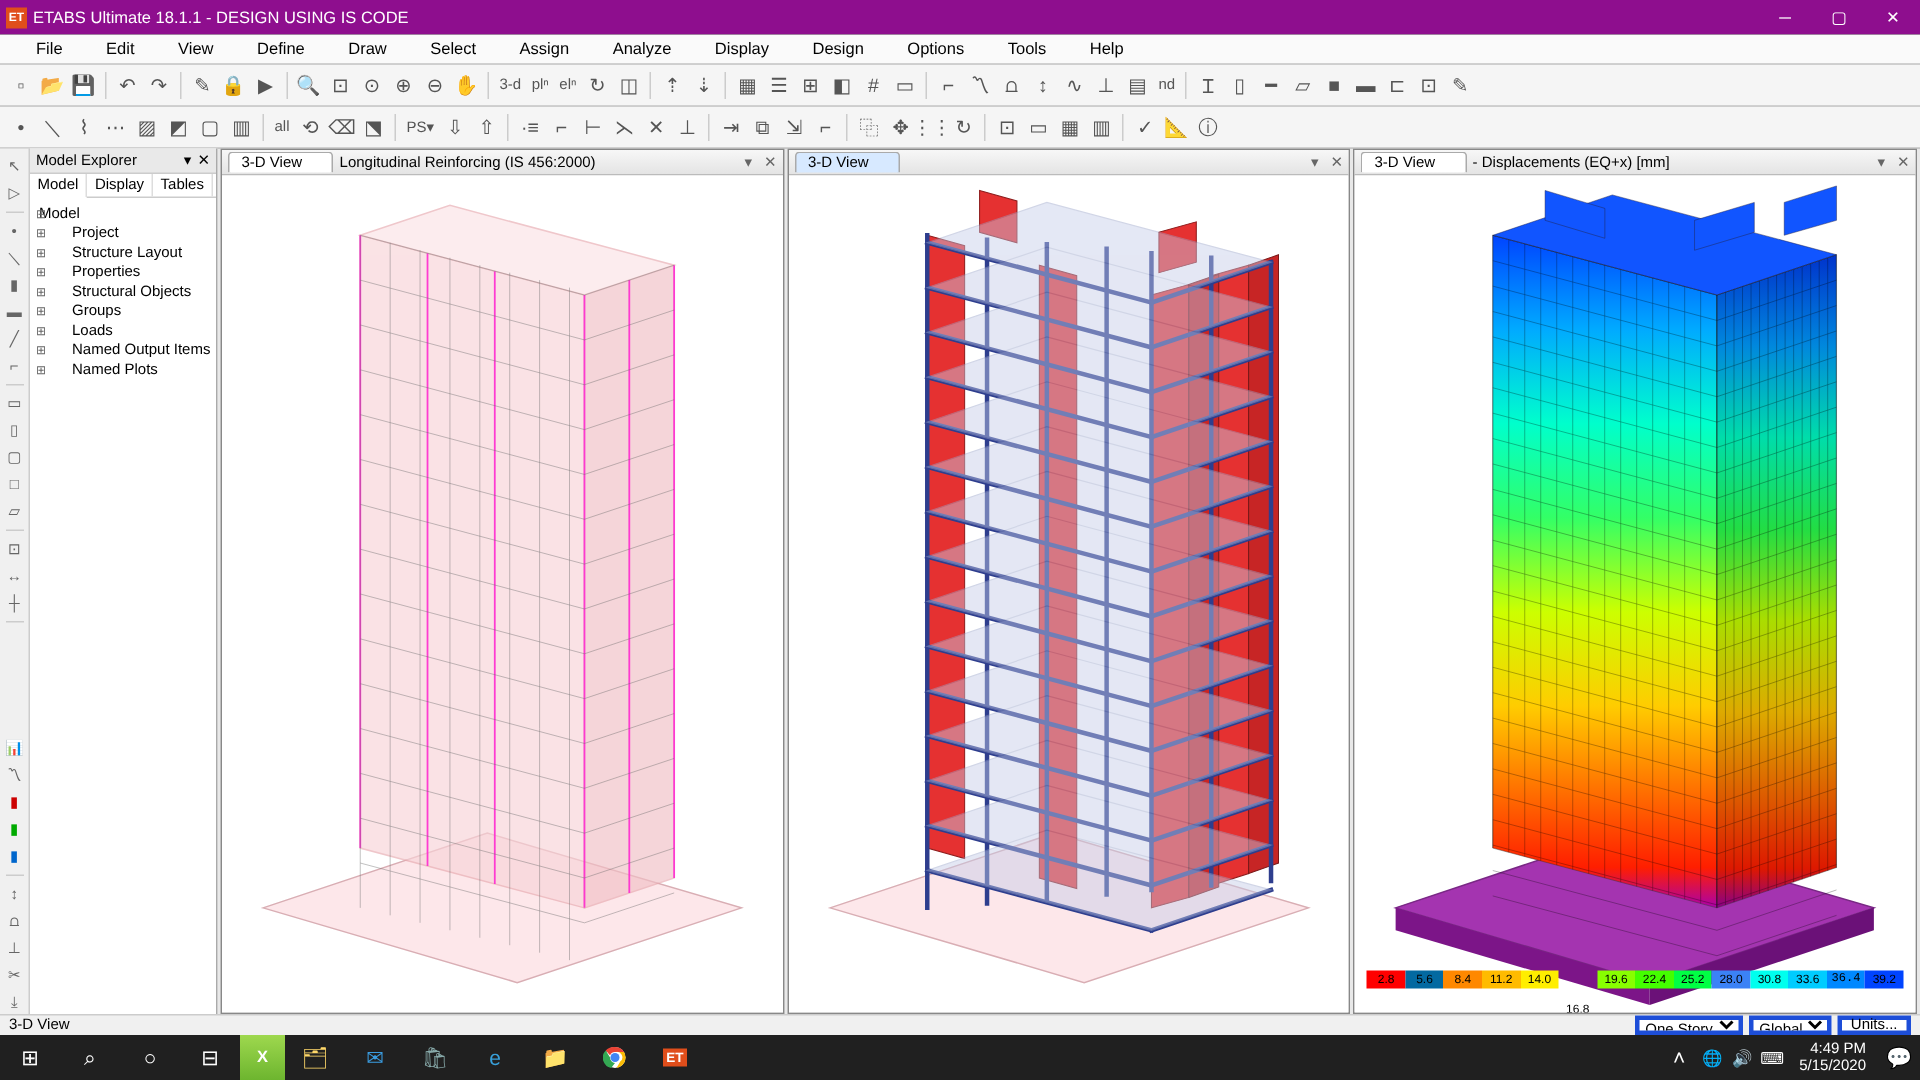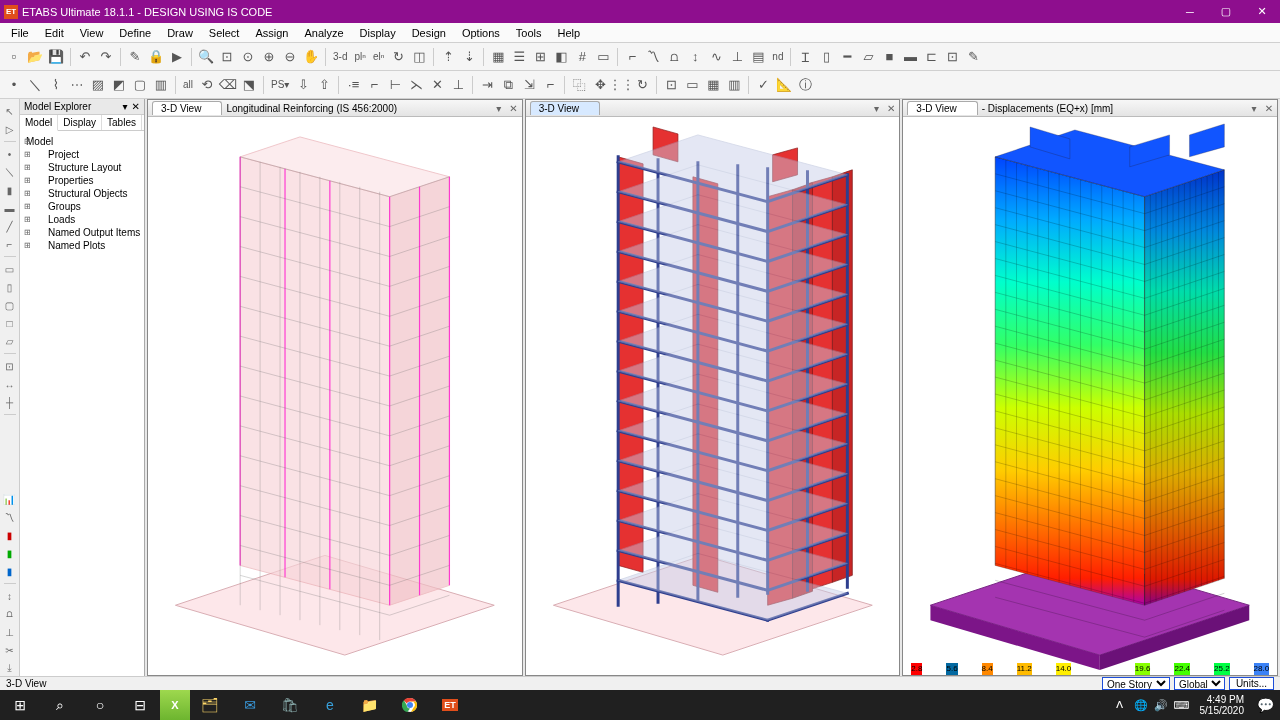--- a/index.html
+++ b/index.html
@@ -3,21 +3,21 @@
 <meta charset="utf-8">
 <style>
   * { margin:0; padding:0; box-sizing:border-box; font-family:"Segoe UI",Tahoma,sans-serif; }
   html,body { width:1280px; height:720px; overflow:hidden; background:#000; }
   .titlebar { height:23px; background:#8e0e8e; color:#fff; display:flex; align-items:center; font-size:11px; padding:0 0 0 4px; }
   .titlebar .appicon { width:14px; height:14px; background:#e04e1b; margin-right:4px; display:inline-flex; align-items:center; justify-content:center; color:#fff; font-size:8px; font-weight:bold;}
   .titlebar .spacer { flex:1; }
   .titlebar .winbtn { width:36px; height:23px; display:flex; align-items:center; justify-content:center; color:#fff; font-size:11px;}
   .titlebar .winbtn.close{background:transparent;}
   .menubar { height:20px; background:#fafafa; border-bottom:1px solid #d0d0d0; display:flex; align-items:center; font-size:11px; padding:0 4px; gap:2px;}
-  .menubar .menuitem { padding:2px 7px; }
+  .menubar .menuitem { padding:2px 7px;margin-left:13px; }
   .toolbar { height:28px; background:#f5f5f5; border-bottom:1px solid #d0d0d0; display:flex; align-items:center; padding:0 4px; gap:1px;}
   .toolbar .tbbtn { width:20px; height:20px; display:flex; align-items:center; justify-content:center; color:#555; font-size:13px; border-radius:2px;}
   .toolbar .sep { width:1px; height:18px; background:#ccc; margin:0 3px;}
   .toolbar .tbbtn.text{ width:auto; padding:0 3px; font-size:10px;}
   .workarea { height:calc(720px - 23px - 20px - 28px - 28px - 14px - 30px); display:flex; background:#e8e8e8;}
   .lefttools { width:20px; background:#f0f0f0; border-right:1px solid #ccc; display:flex; flex-direction:column; align-items:center; padding-top:4px; gap:2px;}
   .lefttools .lt { width:16px; height:16px; font-size:10px; color:#666; display:flex; align-items:center; justify-content:center;}
   .lefttools .ltsep { width:12px; height:1px; background:#ccc; margin:2px 0;}
   .explorer { width:125px; background:#fff; border-right:1px solid #aaa; display:flex; flex-direction:column; font-size:10px;}
   .explorer .paneltitle{ background:#e9e9e9; border-bottom:1px solid #ccc; padding:2px 4px; display:flex; align-items:center; justify-content:space-between;}
@@ -33,31 +33,31 @@
   .views { flex:1; display:flex; gap:2px; padding:0 2px;}
   .view { flex:1; background:#fff; border:1px solid #888; display:flex; flex-direction:column; position:relative; overflow:hidden;}
   .view .vtitle{ height:17px; background:linear-gradient(#f7f7f7,#e4e4e4); border-bottom:1px solid #bbb; font-size:10px; display:flex; align-items:center;}
   .view .vtab{ padding:1px 20px 1px 8px; border:1px solid #aaa; border-bottom:none; background:#fff; border-radius:3px 3px 0 0; margin-left:4px;}
   .view .vtab.active{ background:#d7e9ff; }
   .view .vtitle .vspacer{flex:1;}
   .view .vtitle .vclose{ padding:0 4px; color:#666;}
   .view .canvas{ flex:1; background:#fff; position:relative; display:flex; align-items:center; justify-content:center;}
   .statusbar { height:14px; background:#f0f0f0; border-top:1px solid #ccc; font-size:10px; padding:0 6px; display:flex; align-items:center;}
   .statusbar .statspacer{flex:1;}
-  .statusbar select, .statusbar .statbtn{ font-size:10px; height:13px; margin-left:4px; border:1px solid #1d4ed8; background:#fff;}
+  .statusbar select, .statusbar .statbtn{ font-size:10px; height:13px; margin-left:4px; border:3px solid #1d4ed8; background:#fff;}
   .statusbar .statbtn{ padding:0 6px; display:inline-flex; align-items:center;}
   .taskbar { height:30px; background:#202020; display:flex; align-items:center;}
   .taskbar .tb{ width:40px; height:30px; display:flex; align-items:center; justify-content:center; color:#fff; font-size:14px;}
   .taskbar .tbgreen{background:linear-gradient(#9ed84e,#6db52f);}
   .taskbar .tbspacer{flex:1;}
   .taskbar .clock{ color:#fff; font-size:10px; text-align:right; line-height:11px; padding:0 8px;}
   
   .building{ position:absolute; width:100%; height:100%;}
   .building svg{ width:100%; height:100%;}
-  .legend{ position:absolute; bottom:0; left:8px; right:8px; height:12px; display:flex; font-size:8px; color:#000;gap:24px;}
+  .legend{ position:absolute; bottom:16px; left:8px; right:8px; height:12px; display:flex; font-size:8px; color:#000;}
   .legend div{ flex:1; text-align:center; line-height:12px; }
 </style>
 </head>
 <body>
 
 <div class="titlebar">
   <span class="appicon">ET</span>
   <span>ETABS Ultimate 18.1.1 - DESIGN USING IS CODE</span>
   <span class="spacer"></span>
   <div class="winbtn">─</div>

